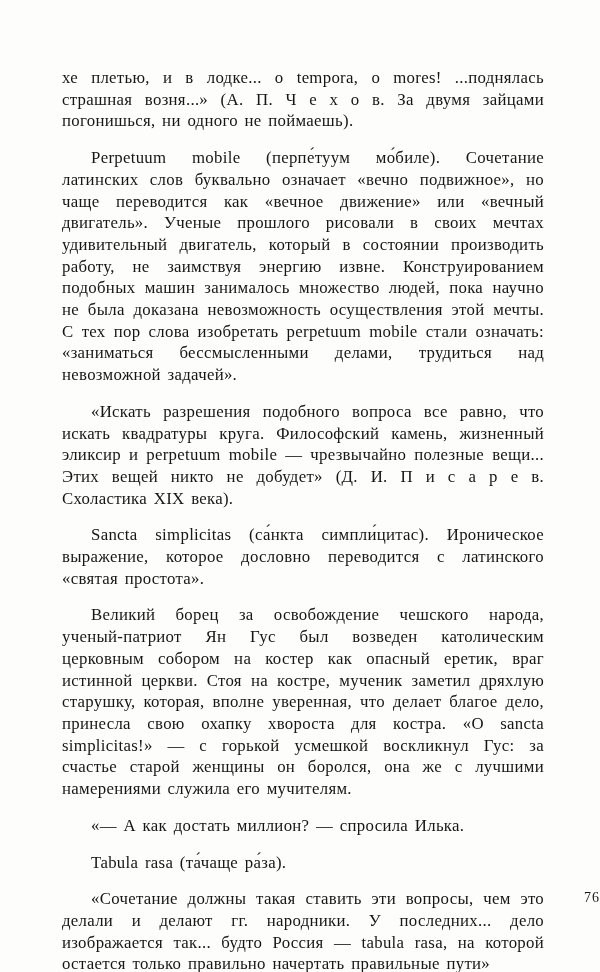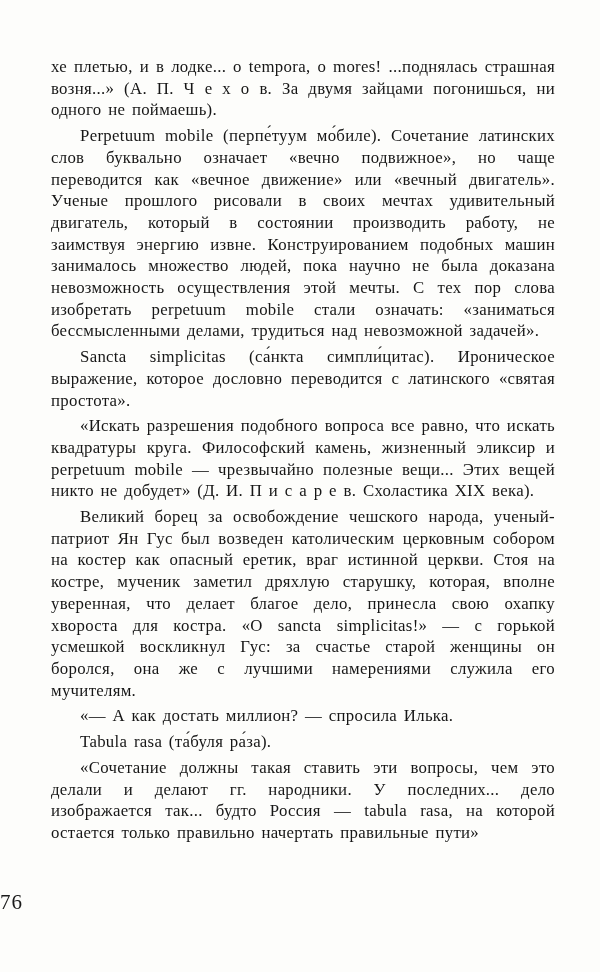--- a/index.html
+++ b/index.html
@@ -15,51 +15,51 @@
     font-family: "Liberation Serif", "DejaVu Serif", serif;
     color: #161616;
   }
   .text-column {
     position: absolute;
     left: 47px;
     top: 52px;
     width: 512px;
   }
   .para {
-    margin: 4px;
+    margin: 15px;
     text-align: justify;
     font-size: 16.8px;
     line-height: 21.7px;
     letter-spacing: 0.3px;
     word-spacing: 2.2px;
   }
   .para.indent {
     text-indent: 29px;
   }
   .seg.italic {
   }
   .page-number {
     position: absolute;
     top: 890px;
     left: 0;
     width: 600px;
-    text-align: left;
-    font-size: 21px;
+    text-align: right;
+    font-size: 14px;
     letter-spacing: 1px;
     color: #1a1a1a;
   }
 </style>
 </head>
 <body>
 
 <main class="book-page">
   <div class="text-column">
       <p class="para"><span class="seg">хе плетью, и в лодке... o tempora, o mores! ...поднялась страшная возня...» (А. П. Ч е х о в. За двумя зайцами погонишься, ни одного не поймаешь).</span></p>
       <p class="para indent"><span class="seg italic">Perpetuum mobile</span><span class="seg"> (перпе́туум мо́биле). Сочетание латинских слов буквально означает «вечно подвижное», но чаще переводится как «вечное движение» или «вечный двигатель». Ученые прошлого рисовали в своих мечтах удивительный двигатель, который в состоянии производить работу, не заимствуя энергию извне. Конструированием подобных машин занималось множество людей, пока научно не была доказана невозможность осуществления этой мечты. С тех пор слова </span><span class="seg italic">изобретать perpetuum mobile</span><span class="seg"> стали означать: «заниматься бессмысленными делами, трудиться над невозможной задачей».</span></p>
+      <p class="para indent"><span class="seg">«Искать разрешения подобного вопроса все равно, что искать квадратуры круга. Философский камень, жизненный эликсир и perpetuum mobile — чрезвычайно полезные вещи... Этих вещей никто не добудет» (Д. И. П и с а р е в. Схоластика XIX века).</span></p>
       <p class="para indent"><span class="seg italic">Sancta simplicitas</span><span class="seg"> (са́нкта симпли́цитас). Ироническое выражение, которое дословно переводится с латинского «святая простота».</span></p>
-      <p class="para indent"><span class="seg">«Искать разрешения подобного вопроса все равно, что искать квадратуры круга. Философский камень, жизненный эликсир и perpetuum mobile — чрезвычайно полезные вещи... Этих вещей никто не добудет» (Д. И. П и с а р е в. Схоластика XIX века).</span></p>
       <p class="para indent"><span class="seg">Великий борец за освобождение чешского народа, ученый-патриот Ян Гус был возведен католическим церковным собором на костер как опасный еретик, враг истинной церкви. Стоя на костре, мученик заметил дряхлую старушку, которая, вполне уверенная, что делает благое дело, принесла свою охапку хвороста для костра. «О sancta simplicitas!» — с горькой усмешкой воскликнул Гус: за счастье старой женщины он боролся, она же с лучшими намерениями служила его мучителям.</span></p>
       <p class="para indent"><span class="seg">«— А как достать миллион? — спросила Илька.</span></p>
-      <p class="para indent"><span class="seg italic">Tabula rasa</span><span class="seg"> (та́буля ра́за).</span></p>
+      <p class="para indent"><span class="seg italic">Tabula rasa</span><span class="seg"> (та́чаще ра́за).</span></p>
       <p class="para indent"><span class="seg">«Сочетание должны </span><span class="seg italic">такая ставить</span><span class="seg"> эти вопросы, чем это делали и делают гг. народники. У последних... дело изображается так... будто Россия — </span><span class="seg italic">tabula rasa</span><span class="seg">, на которой остается только правильно начертать правильные пути»</span></p>
     </div>
   <div class="page-number">76</div>
 </main>
 
 </body></html>

